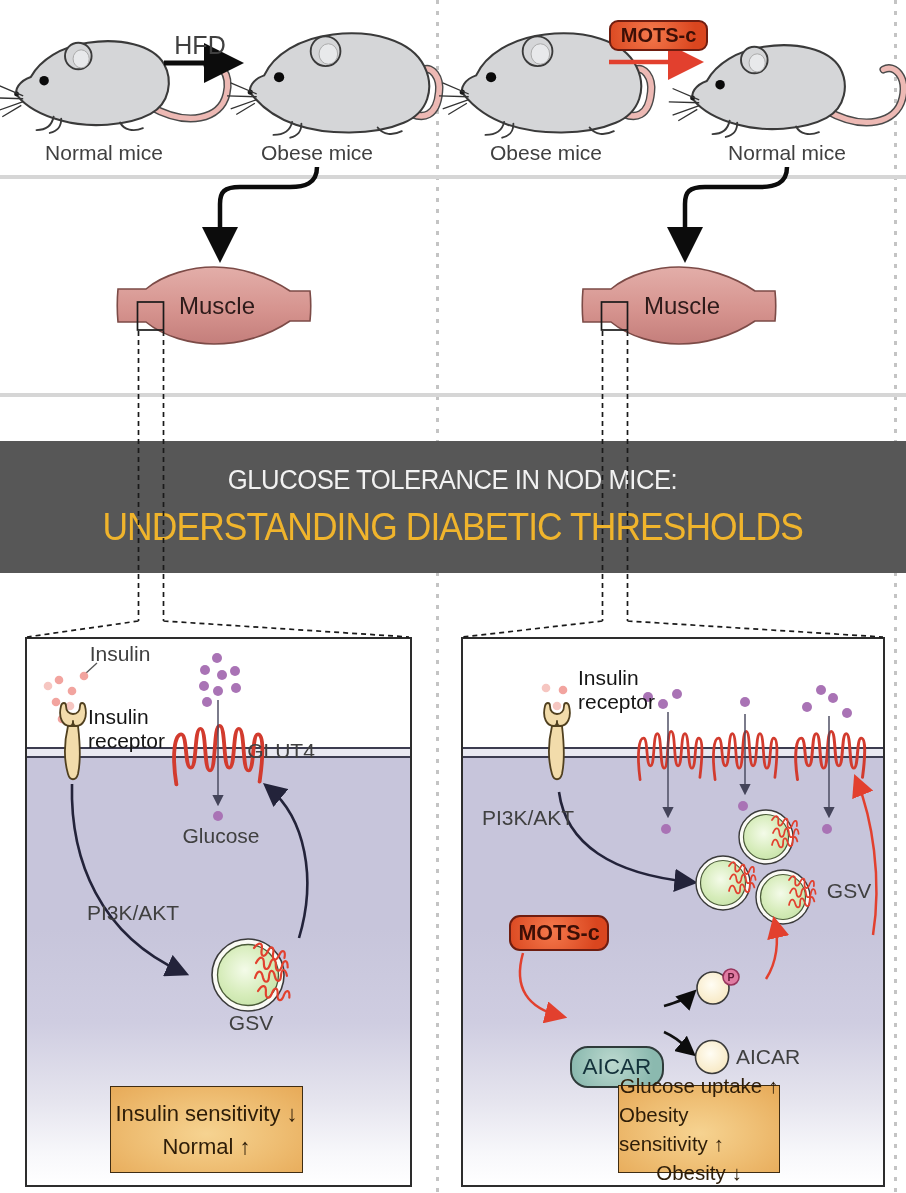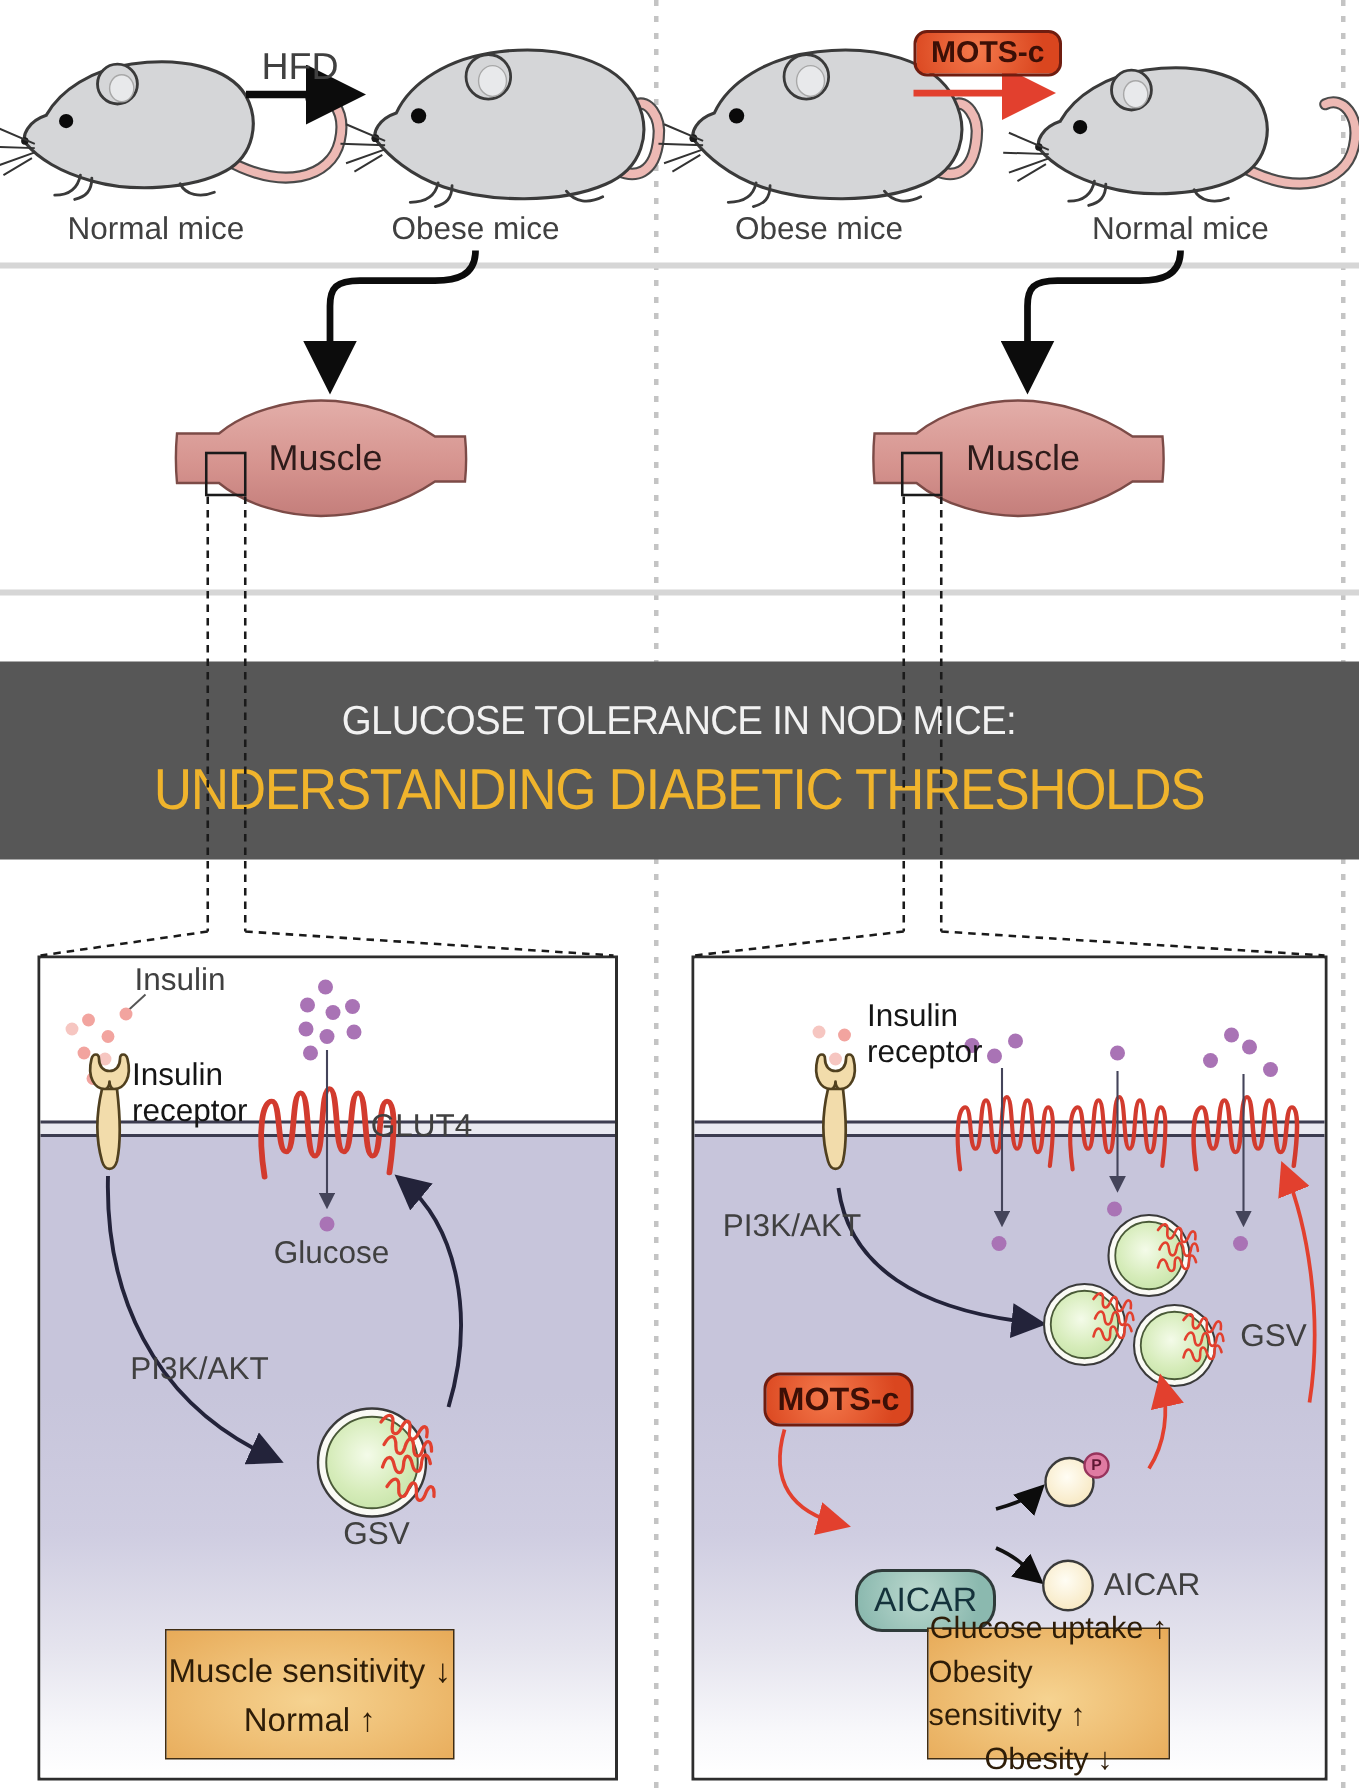--- a/index.html
+++ b/index.html
@@ -290,21 +290,21 @@
   <div class="lbl" style="left:120px;top:654px;">Insulin</div>
   <div class="lbl2" style="left:88px;top:705px;">
     <span style="display:block;">Insulin</span>
     <span style="display:block;">receptor</span>
   </div>
   <div class="lbl" style="left:281px;top:714px;margin-top:37px;">GLUT4</div>
   <div class="lbl" style="left:221px;top:836px;">Glucose</div>
   <div class="lbl" style="left:133px;top:913px;">PI3K/AKT</div>
   <div class="lbl" style="left:251px;top:1023px;">GSV</div>
   <div class="resultbox" style="left:110px;top:1086px;width:193px;height:87px;font-size:22px;line-height:1.5;">
-    <span>Muscle sensitivity ↓</span>
+    <span>Insulin sensitivity ↓</span>
     <span>Normal ↑</span>
   </div>
 
   <div class="lbl2" style="left:578px;top:666px;">
     <span style="display:block;">Insulin</span>
     <span style="display:block;">receptor</span>
   </div>
   <div class="lbl" style="left:528px;top:818px;">PI3K/AKT</div>
   <div class="lbl" style="left:849px;top:891px;">GSV</div>
   <div class="badge" style="left:509px;top:915px;width:100px;height:36px;font-size:21.5px;border-radius:11px;">MOTS-c</div>

